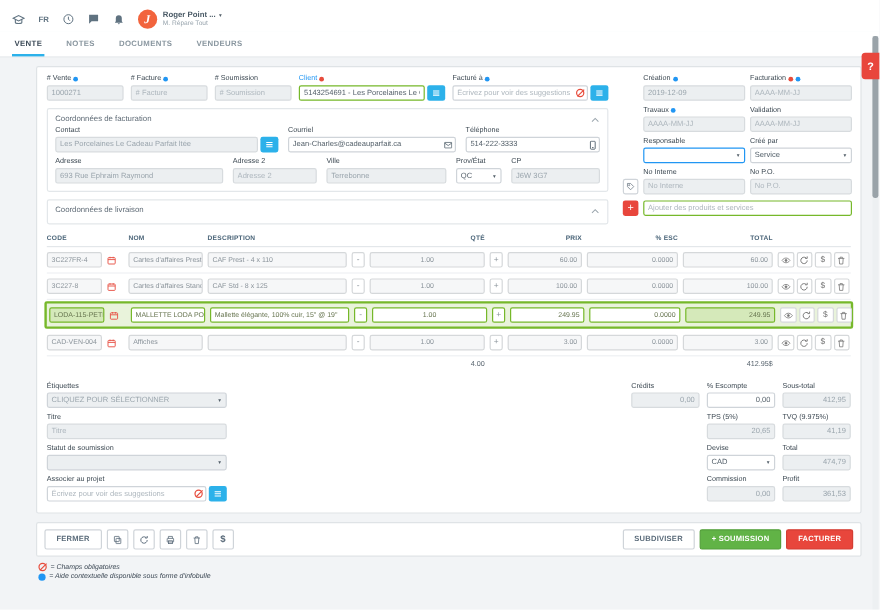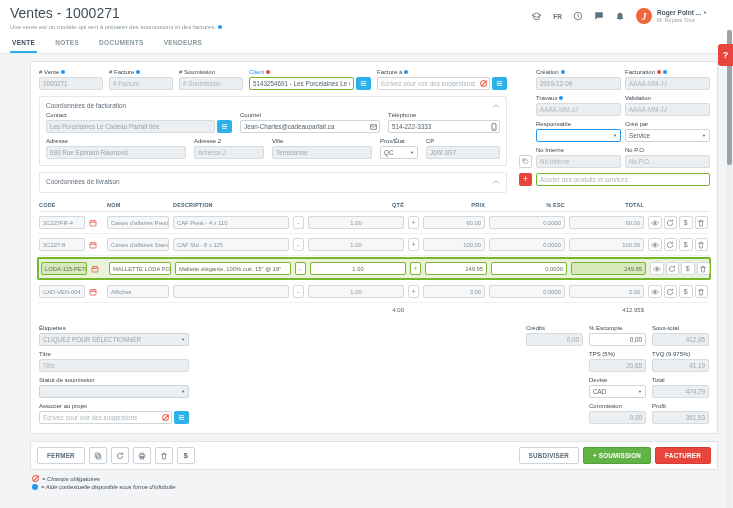--- a/index.html
+++ b/index.html
@@ -80,27 +80,20 @@
 .legend{padding:5px 0 0 2px}
 .lline{display:flex;gap:3px;align-items:center;font-size:5.8px;font-style:italic;color:#3e4a56;margin-bottom:2px}
 .helptab{position:absolute;right:0;top:44px;width:15px;height:22px;background:#e8463c;color:#fff;border-radius:3px 0 0 3px;display:flex;align-items:center;justify-content:center;font-size:9px;font-weight:bold;cursor:pointer;z-index:5}
 .sbtrack{position:absolute;right:1px;top:30px;bottom:0;width:5px;background:#edf0f2}
 .sbthumb{position:absolute;right:1px;top:30px;width:5px;height:135px;background:#9aa3a9;border-radius:2px}
 </style>
 </head>
 <body>
 
 <div class="topbar">
-  <div>
-    <div class="title">Ventes - 1000271</div>
-    <div class="subtitle">
-        <span>Une vente est un modèle qui sert à préparer des soumissions et des factures.</span>
-        <span class="dot b"></span>
-      </div>
-  </div>
   <div class="top-icons">
     <span>
         <svg width="11" height="9" viewBox="0 0 24 20" fill="none" stroke="#5f7280" stroke-width="2">
           <path d="M2 7l10-5 10 5-10 5z"></path>
           <path d="M6 9.5V15c0 2.5 12 2.5 12 0V9.5"></path>
         </svg>
       </span>
     <span class="lang">FR</span>
     <span>
         <svg width="10" height="10" viewBox="0 0 24 24" fill="none" stroke="#5f7280" stroke-width="2">

